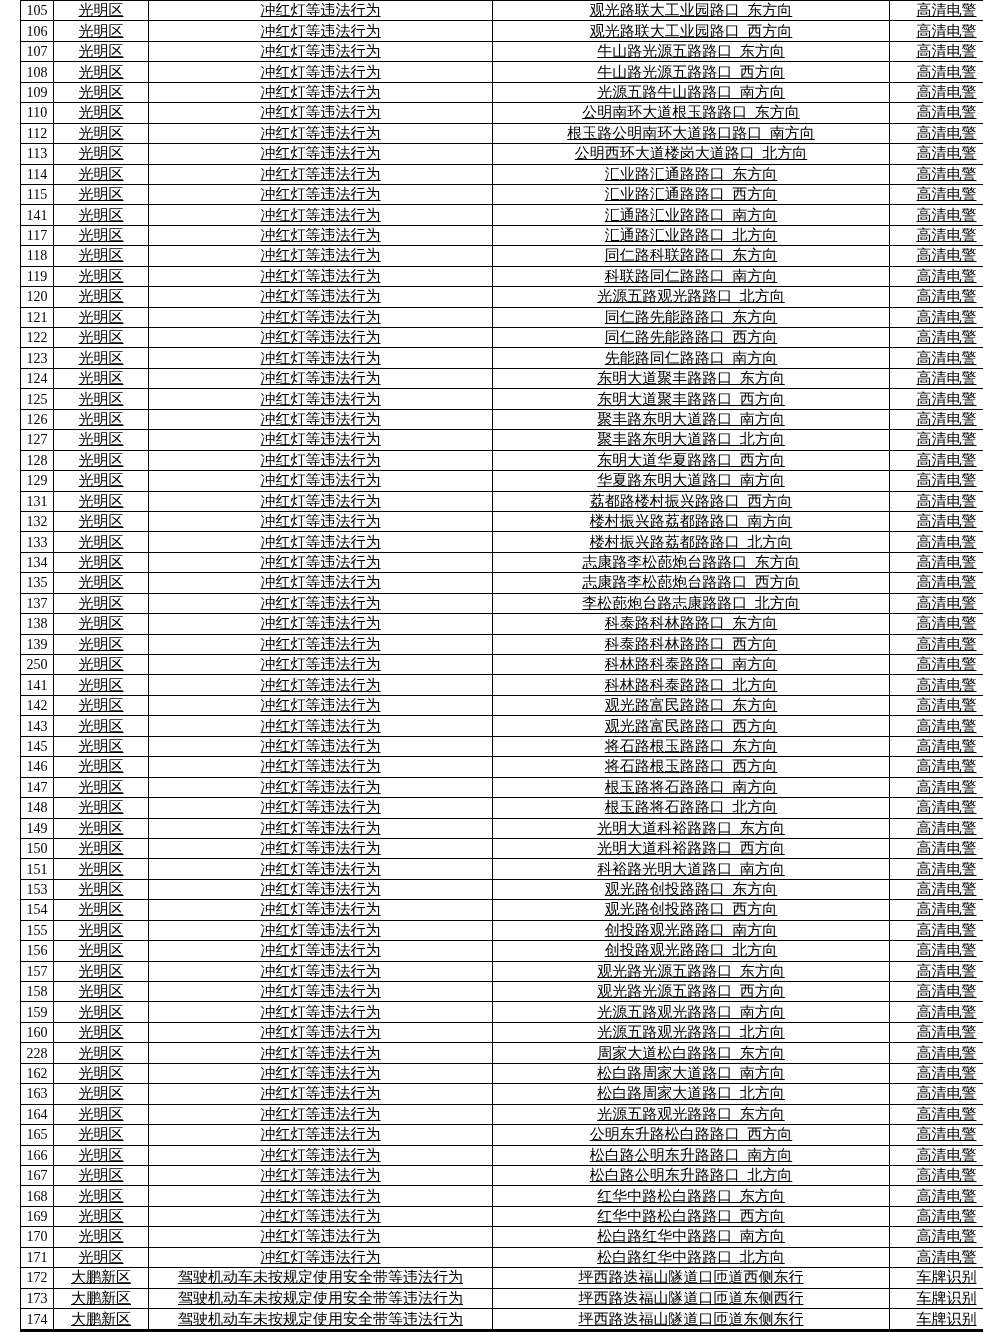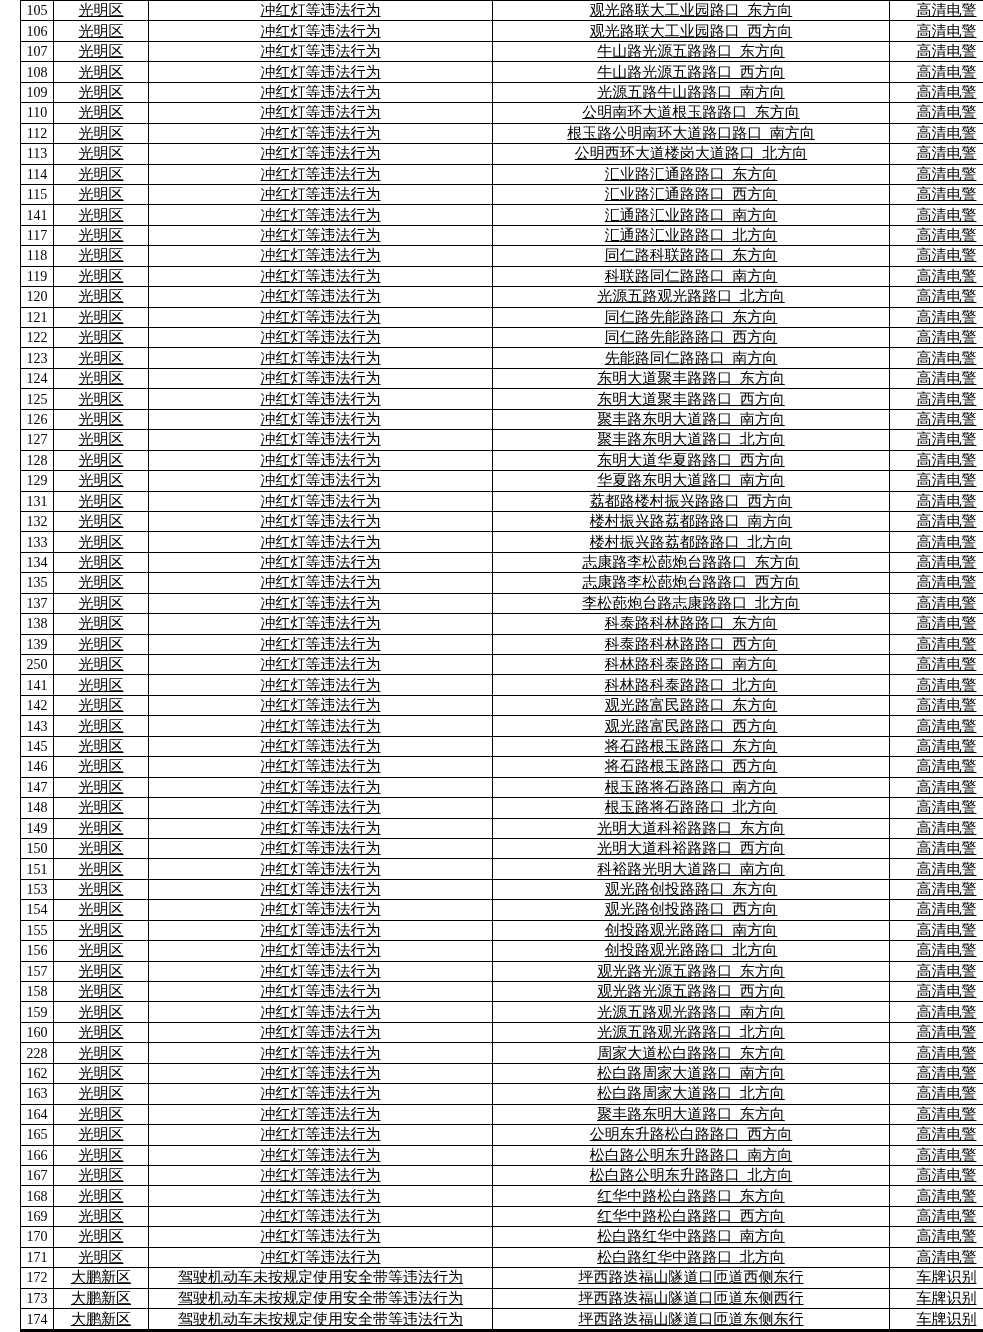--- a/index.html
+++ b/index.html
@@ -432,21 +432,21 @@
     <td class="c-num">163</td>
     <td class="c-dist u">光明区</td>
     <td class="c-viol u">冲红灯等违法行为</td>
     <td class="c-loc u">松白路周家大道路口  北方向</td>
     <td class="c-type u">高清电警</td>
   </tr>
         <tr>
     <td class="c-num">164</td>
     <td class="c-dist u">光明区</td>
     <td class="c-viol u">冲红灯等违法行为</td>
-    <td class="c-loc u">聚丰路东明大道路口  东方向</td>
+    <td class="c-loc u">光源五路观光路路口  东方向</td>
     <td class="c-type u">高清电警</td>
   </tr>
         <tr>
     <td class="c-num">165</td>
     <td class="c-dist u">光明区</td>
     <td class="c-viol u">冲红灯等违法行为</td>
     <td class="c-loc u">公明东升路松白路路口  西方向</td>
     <td class="c-type u">高清电警</td>
   </tr>
         <tr>

